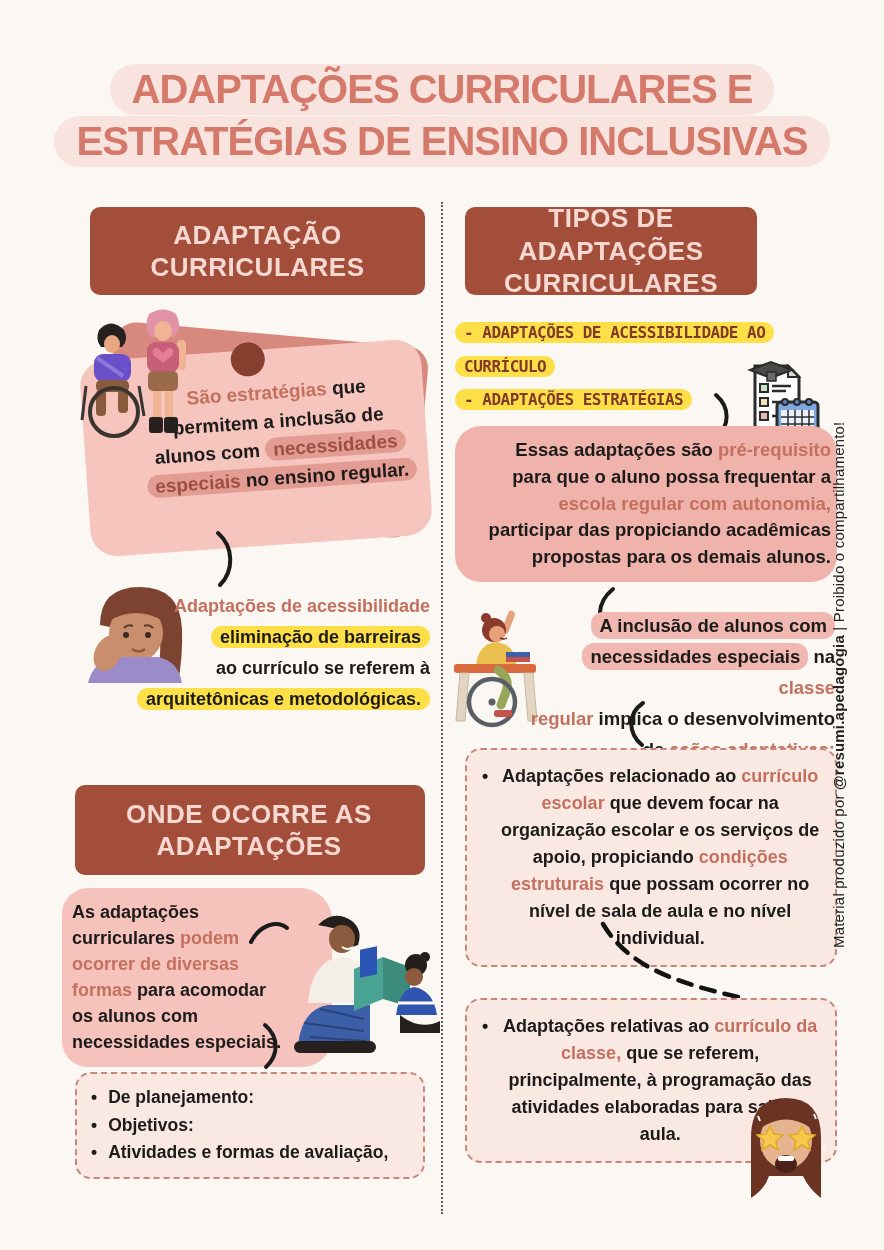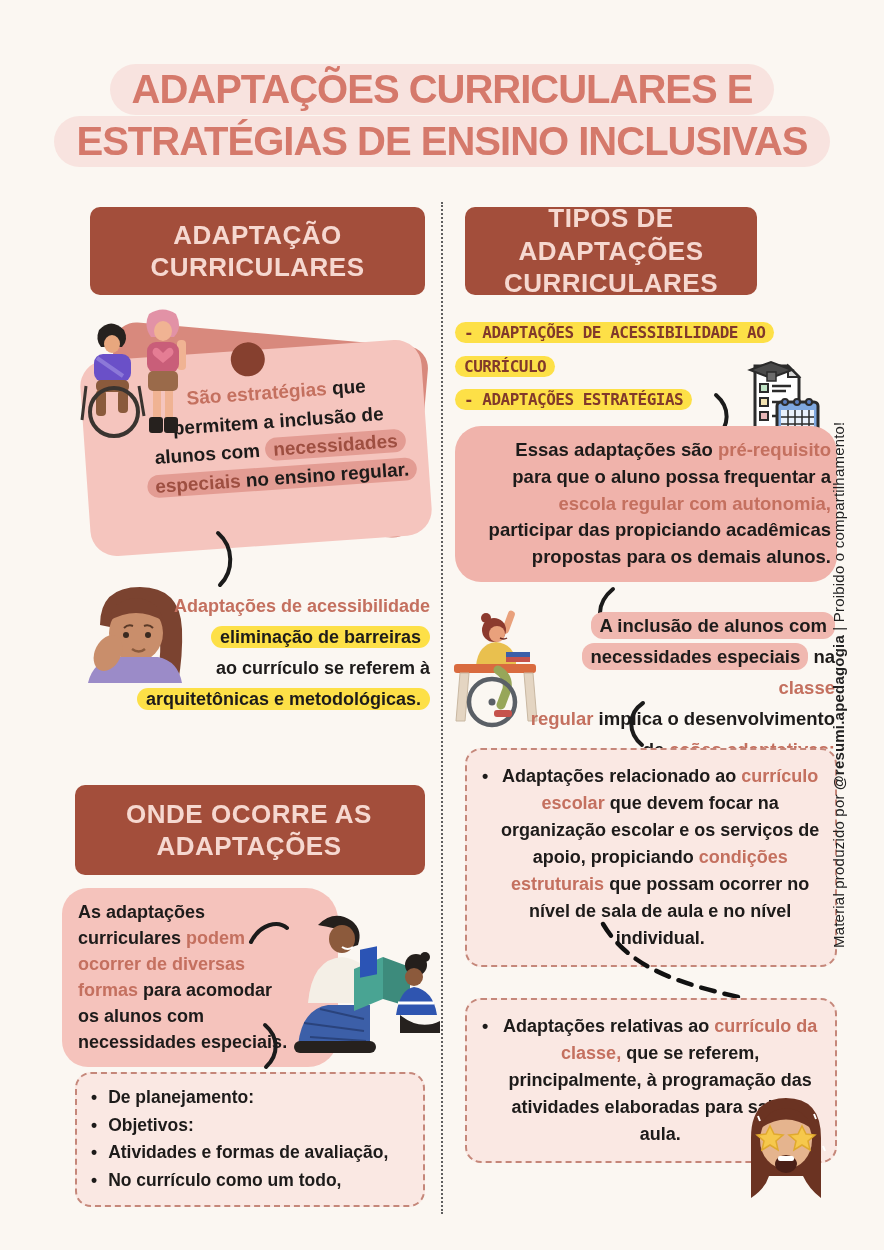--- a/index.html
+++ b/index.html
@@ -31,21 +31,21 @@
   .rose{color:#9E4F41;}
   .hl-card{background:#E39C93;border-radius:12px;padding:1px 8px;box-decoration-break:clone;-webkit-box-decoration-break:clone;}
   .hl-light{background:#fde047;border-radius:12px;padding:1px 9px;box-decoration-break:clone;-webkit-box-decoration-break:clone;}
   .hl-mid{background:#F0B8B0;border-radius:12px;padding:3px 8px;box-decoration-break:clone;-webkit-box-decoration-break:clone;}
   
   .note-block{position:absolute;left:128px;top:592px;width:302px;text-align:right;font-size:18px;
               font-weight:bold;line-height:1.62;}
   .note-block .row{margin-bottom:2px;}
   
   .para-blob{position:absolute;left:62px;top:888px;width:250px;background:#F5C3BC;
-             border-radius:26px 32px 30px 26px;padding:11px 10px 11px 16px;font-size:18px;
+             border-radius:26px 32px 30px 26px;padding:11px 10px 11px 10px;font-size:18px;
              font-weight:bold;line-height:1.45;}
   
   .dash-box{position:absolute;background:#FAE8E3;border:2.5px dashed #C5877A;border-radius:16px;
             box-sizing:border-box;font-weight:bold;text-align:center;}
   #bullets-box{left:75px;top:1072px;width:350px;padding:10px 14px;font-size:17.5px;line-height:1.58;}
   #bullets-box .li{display:flex;gap:11px;}
   #bullets-box .li::before{content:"•";}
   #dash1{left:465px;top:748px;width:372px;padding:13px 15px;font-size:18px;line-height:1.5;}
   #dash2{left:465px;top:998px;width:372px;padding:13px 15px;font-size:18px;line-height:1.5;}
   .dash-li{display:flex;gap:12px;}
@@ -172,21 +172,20 @@
     <ellipse cx="144" cy="74" rx="9" ry="9" fill="#8C5A3C"></ellipse>
     <path d="M126 112 Q130 86 144 84 Q163 87 167 112 Z" fill="#2F55B0"></path>
     <path d="M128 100 h36" stroke="#fff" stroke-width="3"></path>
     <path d="M130 112 Q150 128 170 118 L170 130 L130 130 Z" fill="#26211E"></path>
   </svg>
 
   <div class="dash-box" id="bullets-box">
     <div class="li">De planejamento:</div>
     <div class="li">Objetivos:</div>
     <div class="li">Atividades e formas de avaliação,</div>
-    <div class="li">No currículo como um todo,</div>
   </div>
 
   <div class="hdr" id="hdr-right">TIPOS DE ADAPTAÇÕES CURRICULARES</div>
 
   <div class="types-block">
     <span class="hl-light">- ADAPTAÇÕES DE ACESSIBILIDADE AO</span><br>
     <span class="hl-light">CURRÍCULO</span><br>
     <span class="hl-light">- ADAPTAÇÕES ESTRATÉGIAS</span>
   </div>
 

